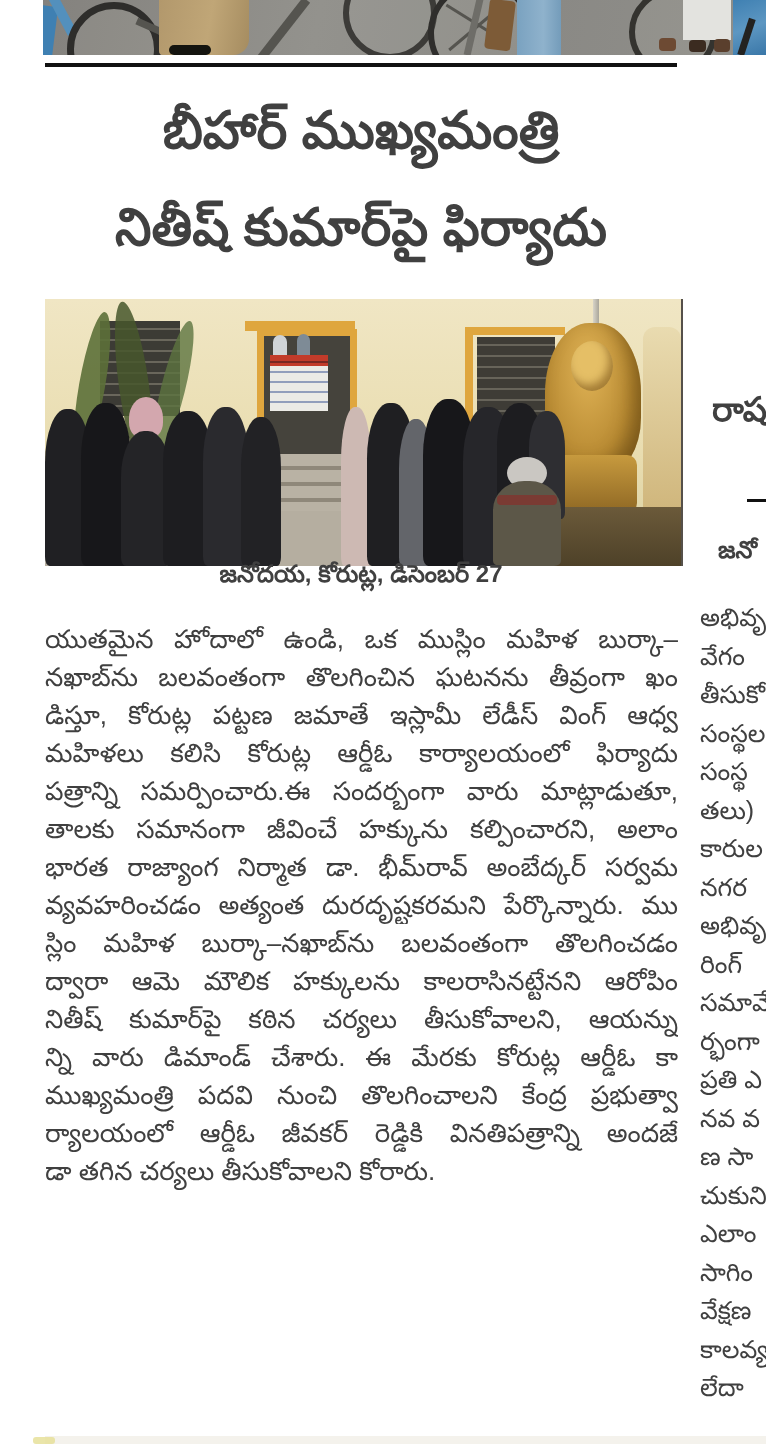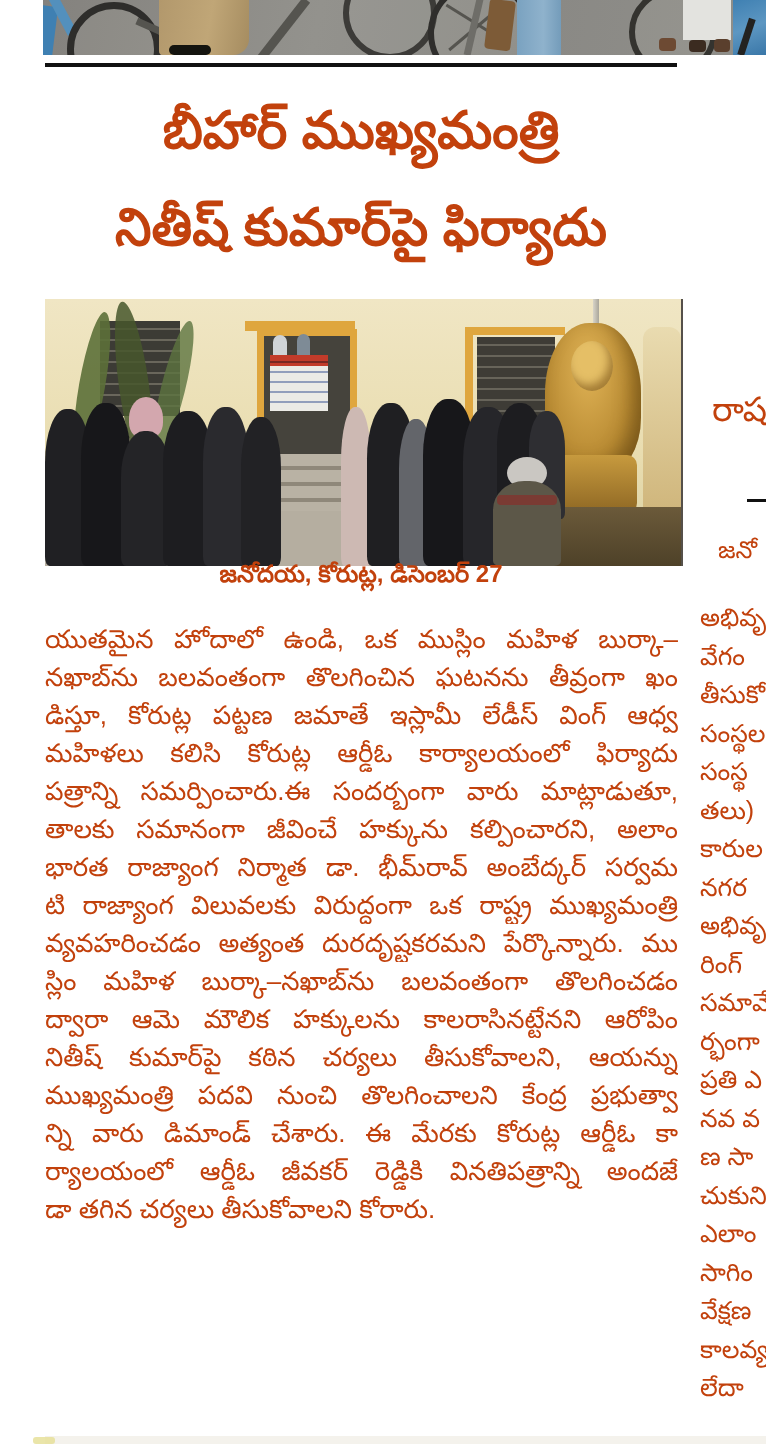--- a/index.html
+++ b/index.html
@@ -1,17 +1,17 @@
 <!DOCTYPE html>
 <html><head>
 <meta charset="utf-8">
 <style>
   html,body{margin:0;padding:0;background:#ffffff;}
   .page{position:relative;width:766px;height:1444px;background:#ffffff;overflow:hidden;
-        font-family:"Liberation Sans","DejaVu Sans",sans-serif;color:#c2410c;}
+        font-family:"Liberation Sans","DejaVu Sans",sans-serif;color:#404040;}
   .abs{position:absolute;}
 
   
   .masthead{left:43px;top:0;width:723px;height:55px;overflow:hidden;
             background:linear-gradient(100deg,#84827e 0%,#93928d 38%,#8a8985 70%,#908f8a 100%);}
   .wheel{border-radius:50%;background:rgba(220,220,215,0.07);}
   .spoke{background:#55544f;}
 
   
   .top-rule{left:45px;top:63px;width:632px;height:4px;background:#111;}
@@ -31,22 +31,22 @@
 
   
   .caption{left:45px;top:560px;width:632px;text-align:center;font-weight:bold;font-size:24px;}
 
   
   .body-col{left:45px;top:620px;width:633px;font-size:26px;line-height:38px;}
   .bline{white-space:nowrap;overflow:hidden;text-align:justify;text-align-last:justify;}
   .bline.last{text-align-last:left;}
 
   
-  .rc-headline{left:712px;top:390px;font-size:34px;font-weight:normal;white-space:nowrap;}
-  .rc-dateline{left:718px;top:536px;font-size:24px;font-weight:normal;white-space:nowrap;}
+  .rc-headline{left:712px;top:390px;font-size:34px;font-weight:bold;white-space:nowrap;}
+  .rc-dateline{left:718px;top:536px;font-size:24px;font-weight:bold;white-space:nowrap;}
   .rc-body{left:700px;top:598px;width:70px;font-size:25px;line-height:38.5px;}
   .rc-body div{white-space:nowrap;}
 
   
   .bottom-strip{left:45px;top:1436px;width:721px;height:8px;background:#f4f2ec;}
   .bottom-smudge{left:33px;top:1437px;width:22px;height:7px;background:#e6e09a;border-radius:3px;opacity:.85;}
 </style>
 </head>
 <body>
 
@@ -132,27 +132,26 @@
   <div class="abs caption">జనోదయ, కోరుట్ల, డిసెంబర్ 27</div>
 
   <div class="abs body-col">
     <div class="bline">యుతమైన హోదాలో ఉండి, ఒక ముస్లిం మహిళ బుర్కా–</div>
     <div class="bline">నఖాబ్‌ను బలవంతంగా తొలగించిన ఘటనను తీవ్రంగా ఖం</div>
     <div class="bline">డిస్తూ, కోరుట్ల పట్టణ జమాతే ఇస్లామీ లేడీస్ వింగ్ ఆధ్వ</div>
     <div class="bline">మహిళలు కలిసి కోరుట్ల ఆర్డీఓ కార్యాలయంలో ఫిర్యాదు</div>
     <div class="bline">పత్రాన్ని సమర్పించారు.ఈ సందర్భంగా వారు మాట్లాడుతూ,</div>
     <div class="bline">తాలకు సమానంగా జీవించే హక్కును కల్పించారని, అలాం</div>
     <div class="bline">భారత రాజ్యాంగ నిర్మాత డా. భీమ్‌రావ్ అంబేద్కర్ సర్వమ</div>
-    <div class="bline">టి రాజ్యాంగ విలువలకు విరుద్ధంగా ఒక రాష్ట్ర ముఖ్యమంత్రి</div>
     <div class="bline">వ్యవహరించడం అత్యంత దురదృష్టకరమని పేర్కొన్నారు. ము</div>
     <div class="bline">స్లిం మహిళ బుర్కా–నఖాబ్‌ను బలవంతంగా తొలగించడం</div>
     <div class="bline">ద్వారా ఆమె మౌలిక హక్కులను కాలరాసినట్టేనని ఆరోపిం</div>
     <div class="bline">నితీష్ కుమార్‌పై కఠిన చర్యలు తీసుకోవాలని, ఆయన్ను</div>
+    <div class="bline">న్ని వారు డిమాండ్ చేశారు. ఈ మేరకు కోరుట్ల ఆర్డీఓ కా</div>
     <div class="bline">ముఖ్యమంత్రి పదవి నుంచి తొలగించాలని కేంద్ర ప్రభుత్వా</div>
-    <div class="bline">న్ని వారు డిమాండ్ చేశారు. ఈ మేరకు కోరుట్ల ఆర్డీఓ కా</div>
     <div class="bline">ర్యాలయంలో ఆర్డీఓ జీవకర్ రెడ్డికి వినతిపత్రాన్ని అందజే</div>
     <div class="bline last">డా తగిన చర్యలు తీసుకోవాలని కోరారు.</div>
   </div>
 
   <div class="abs rc-headline">రాష</div>
   <div class="abs rc-rule"></div>
   <div class="abs rc-dateline">జనో</div>
   <div class="abs rc-body">
     <div>అభివృ</div>
     <div>వేగం</div>

